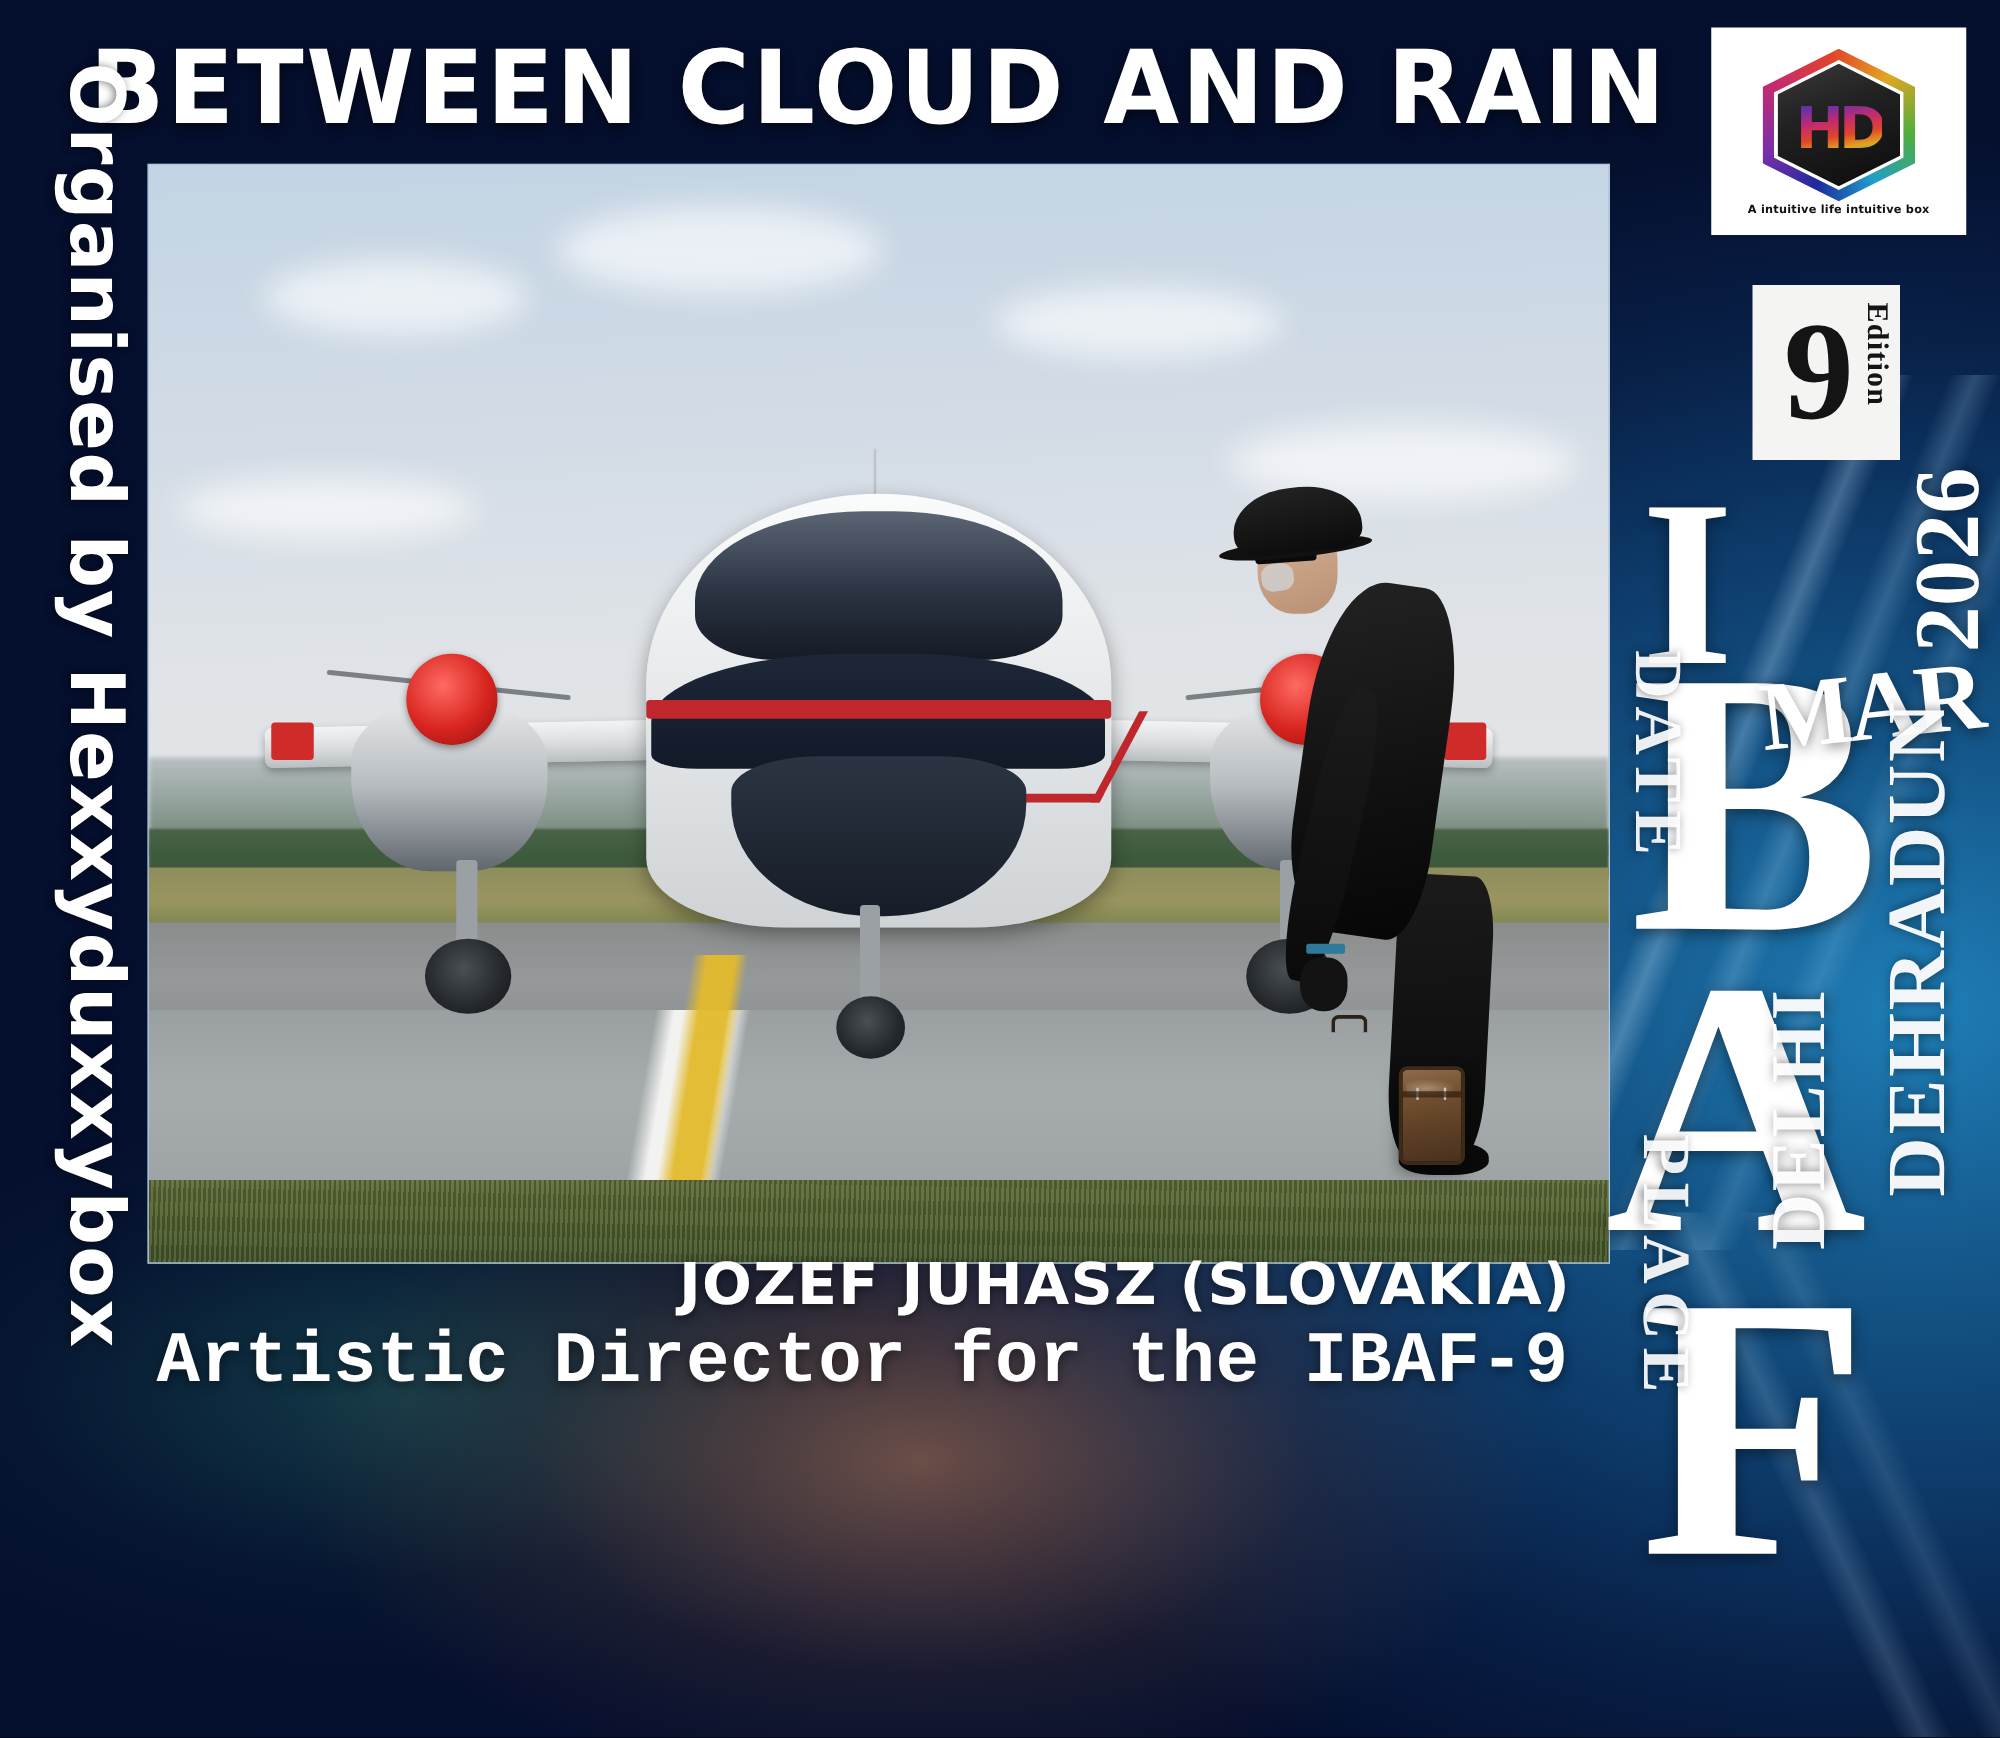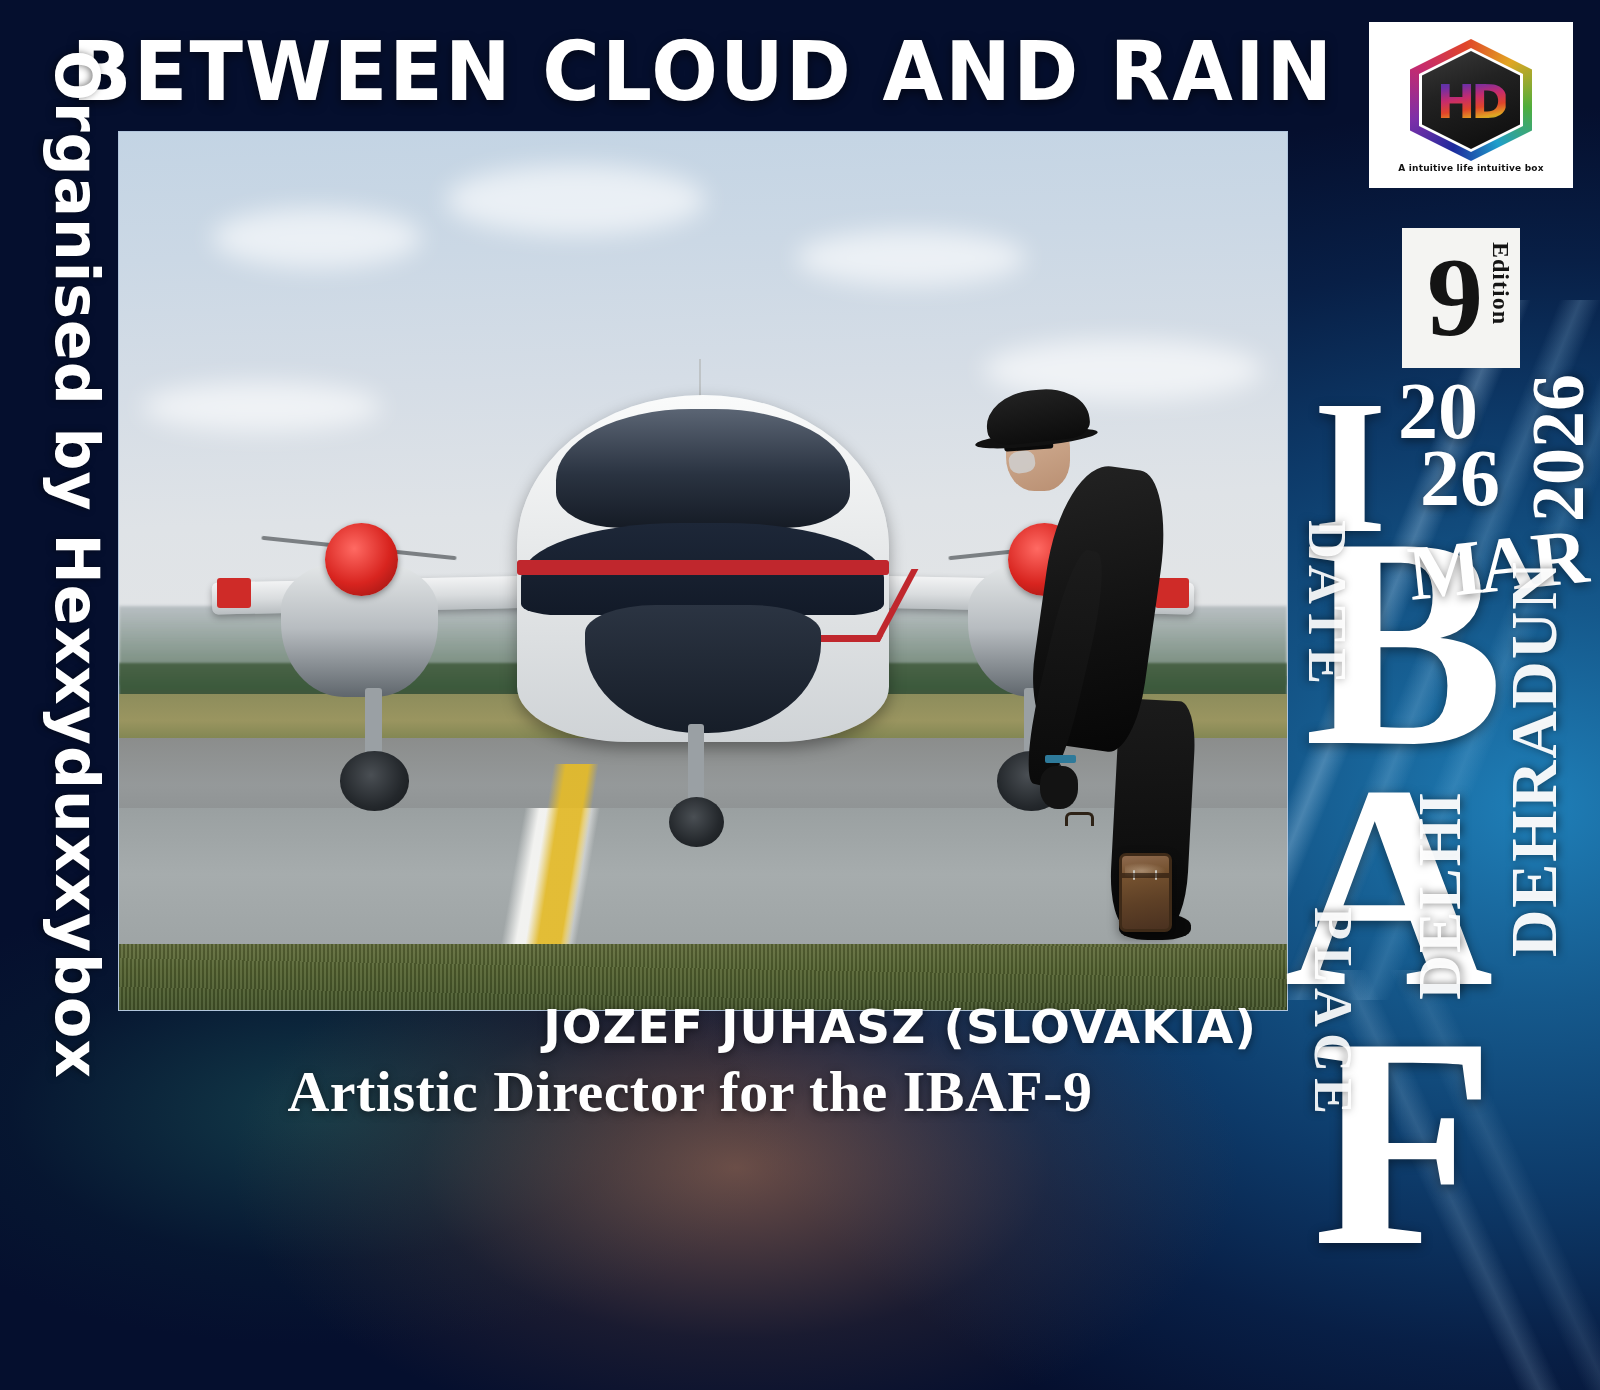--- a/index.html
+++ b/index.html
@@ -262,21 +262,21 @@
   #artist-name {
     position:absolute; left:118px; top:1000px; width:1170px;
     text-align:right; padding-right:42px;
     font-family:"DejaVu Sans", sans-serif; font-weight:bold; font-size:46px;
     color:#fff; letter-spacing:1px; transform:scaleX(1.02);
     text-shadow:0 2px 8px rgba(0,0,0,0.5);
   }
   #artist-role {
     position:absolute; left:100px; top:1058px; width:1180px;
     text-align:center;
-    font-family:Liberation Serif, serif; font-weight:bold; font-size:58px;
+    font-family:Liberation Mono, monospace; font-weight:bold; font-size:58px;
     color:#fff; letter-spacing:0.5px;
     text-shadow:0 2px 9px rgba(0,0,0,0.5);
   }
 
   
   #sponsors { position:absolute; left:0; top:1176px; width:1600px; height:200px; }
 </style>
 </head>
 <body>
 
@@ -371,24 +371,20 @@
     <div class="ibaf-letter" id="ibaf-i">I</div>
     <div class="ibaf-letter" id="ibaf-b">B</div>
     <div class="ibaf-letter" id="ibaf-a">A</div>
     <div class="ibaf-letter" id="ibaf-f">F</div>
   </div>
 
   <div class="vlabel" id="lbl-date">DATE</div>
   <div class="vlabel" id="lbl-place">PLACE</div>
 
   <div id="dates">
-    <div id="d-2026a">
-        <div>20</div>
-        <div style="margin-left: 22px;">26</div>
-      </div>
     <div id="d-2026b">2026</div>
     <div id="d-mar">MAR</div>
   </div>
 
   <div class="loc" id="loc-dehradun">DEHRADUN</div>
   <div class="loc" id="loc-delhi">DELHI</div>
 
   <div id="artist-name">JOZEF JUHASZ (SLOVAKIA)</div>
   <div id="artist-role">Artistic Director for the IBAF-9</div>
 

